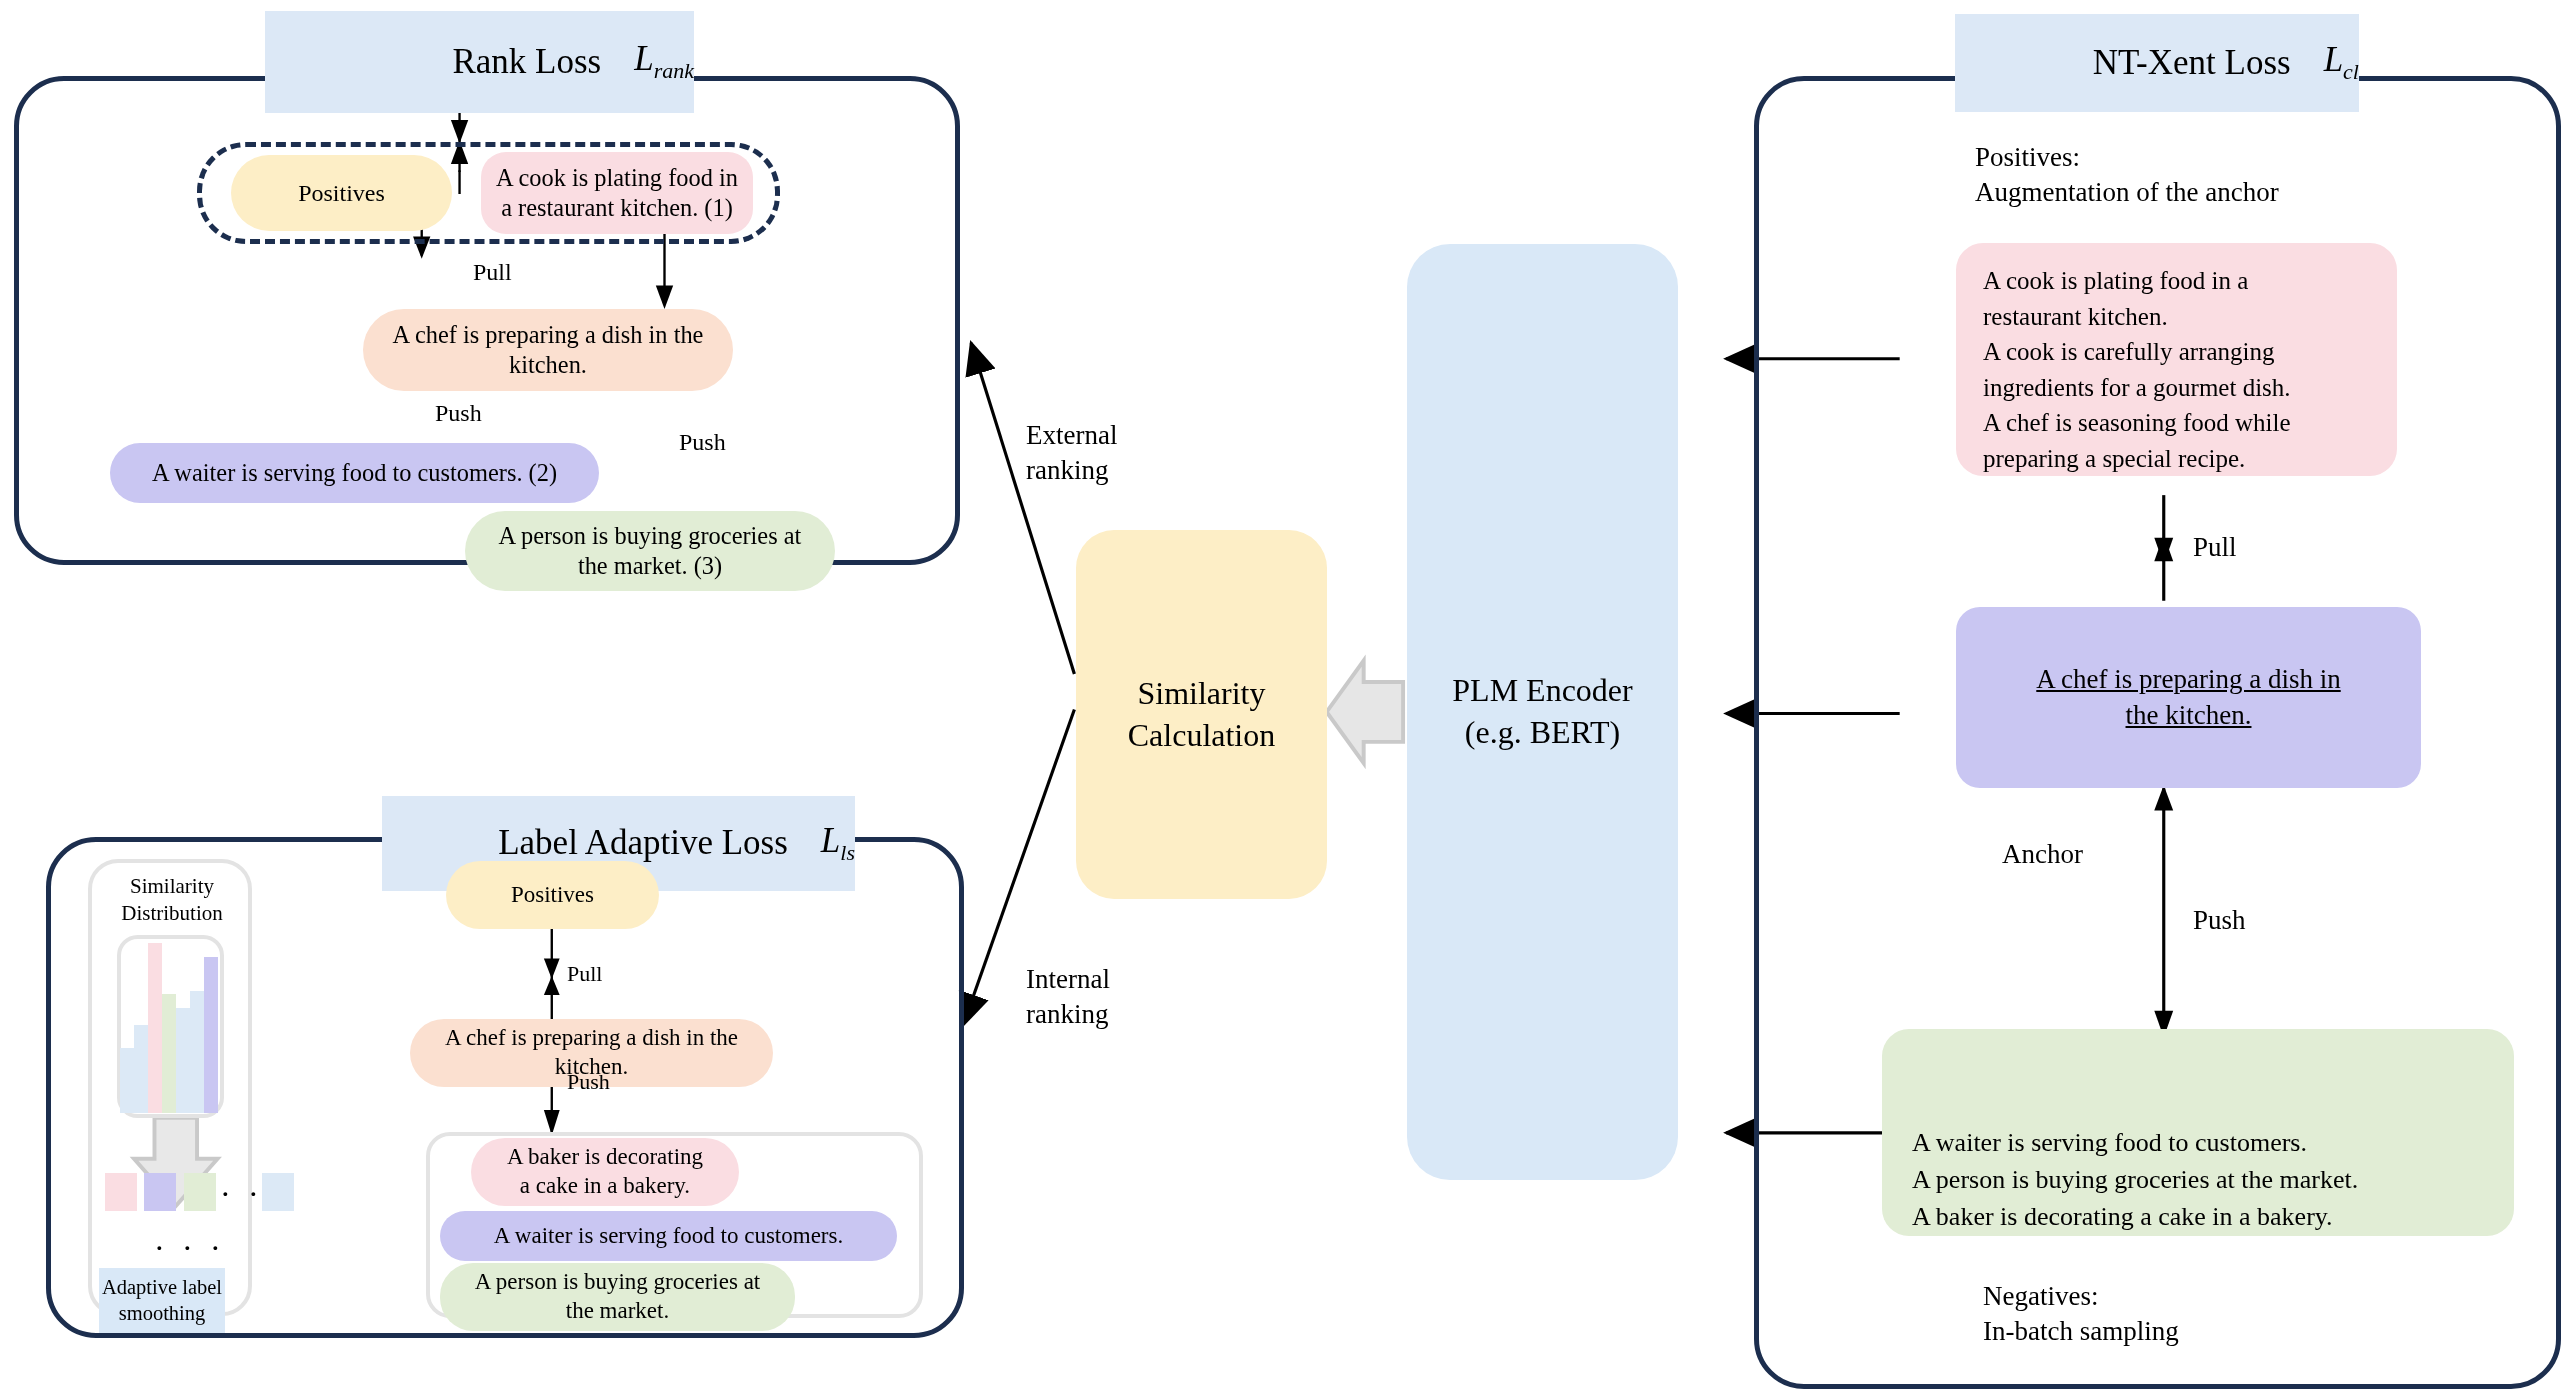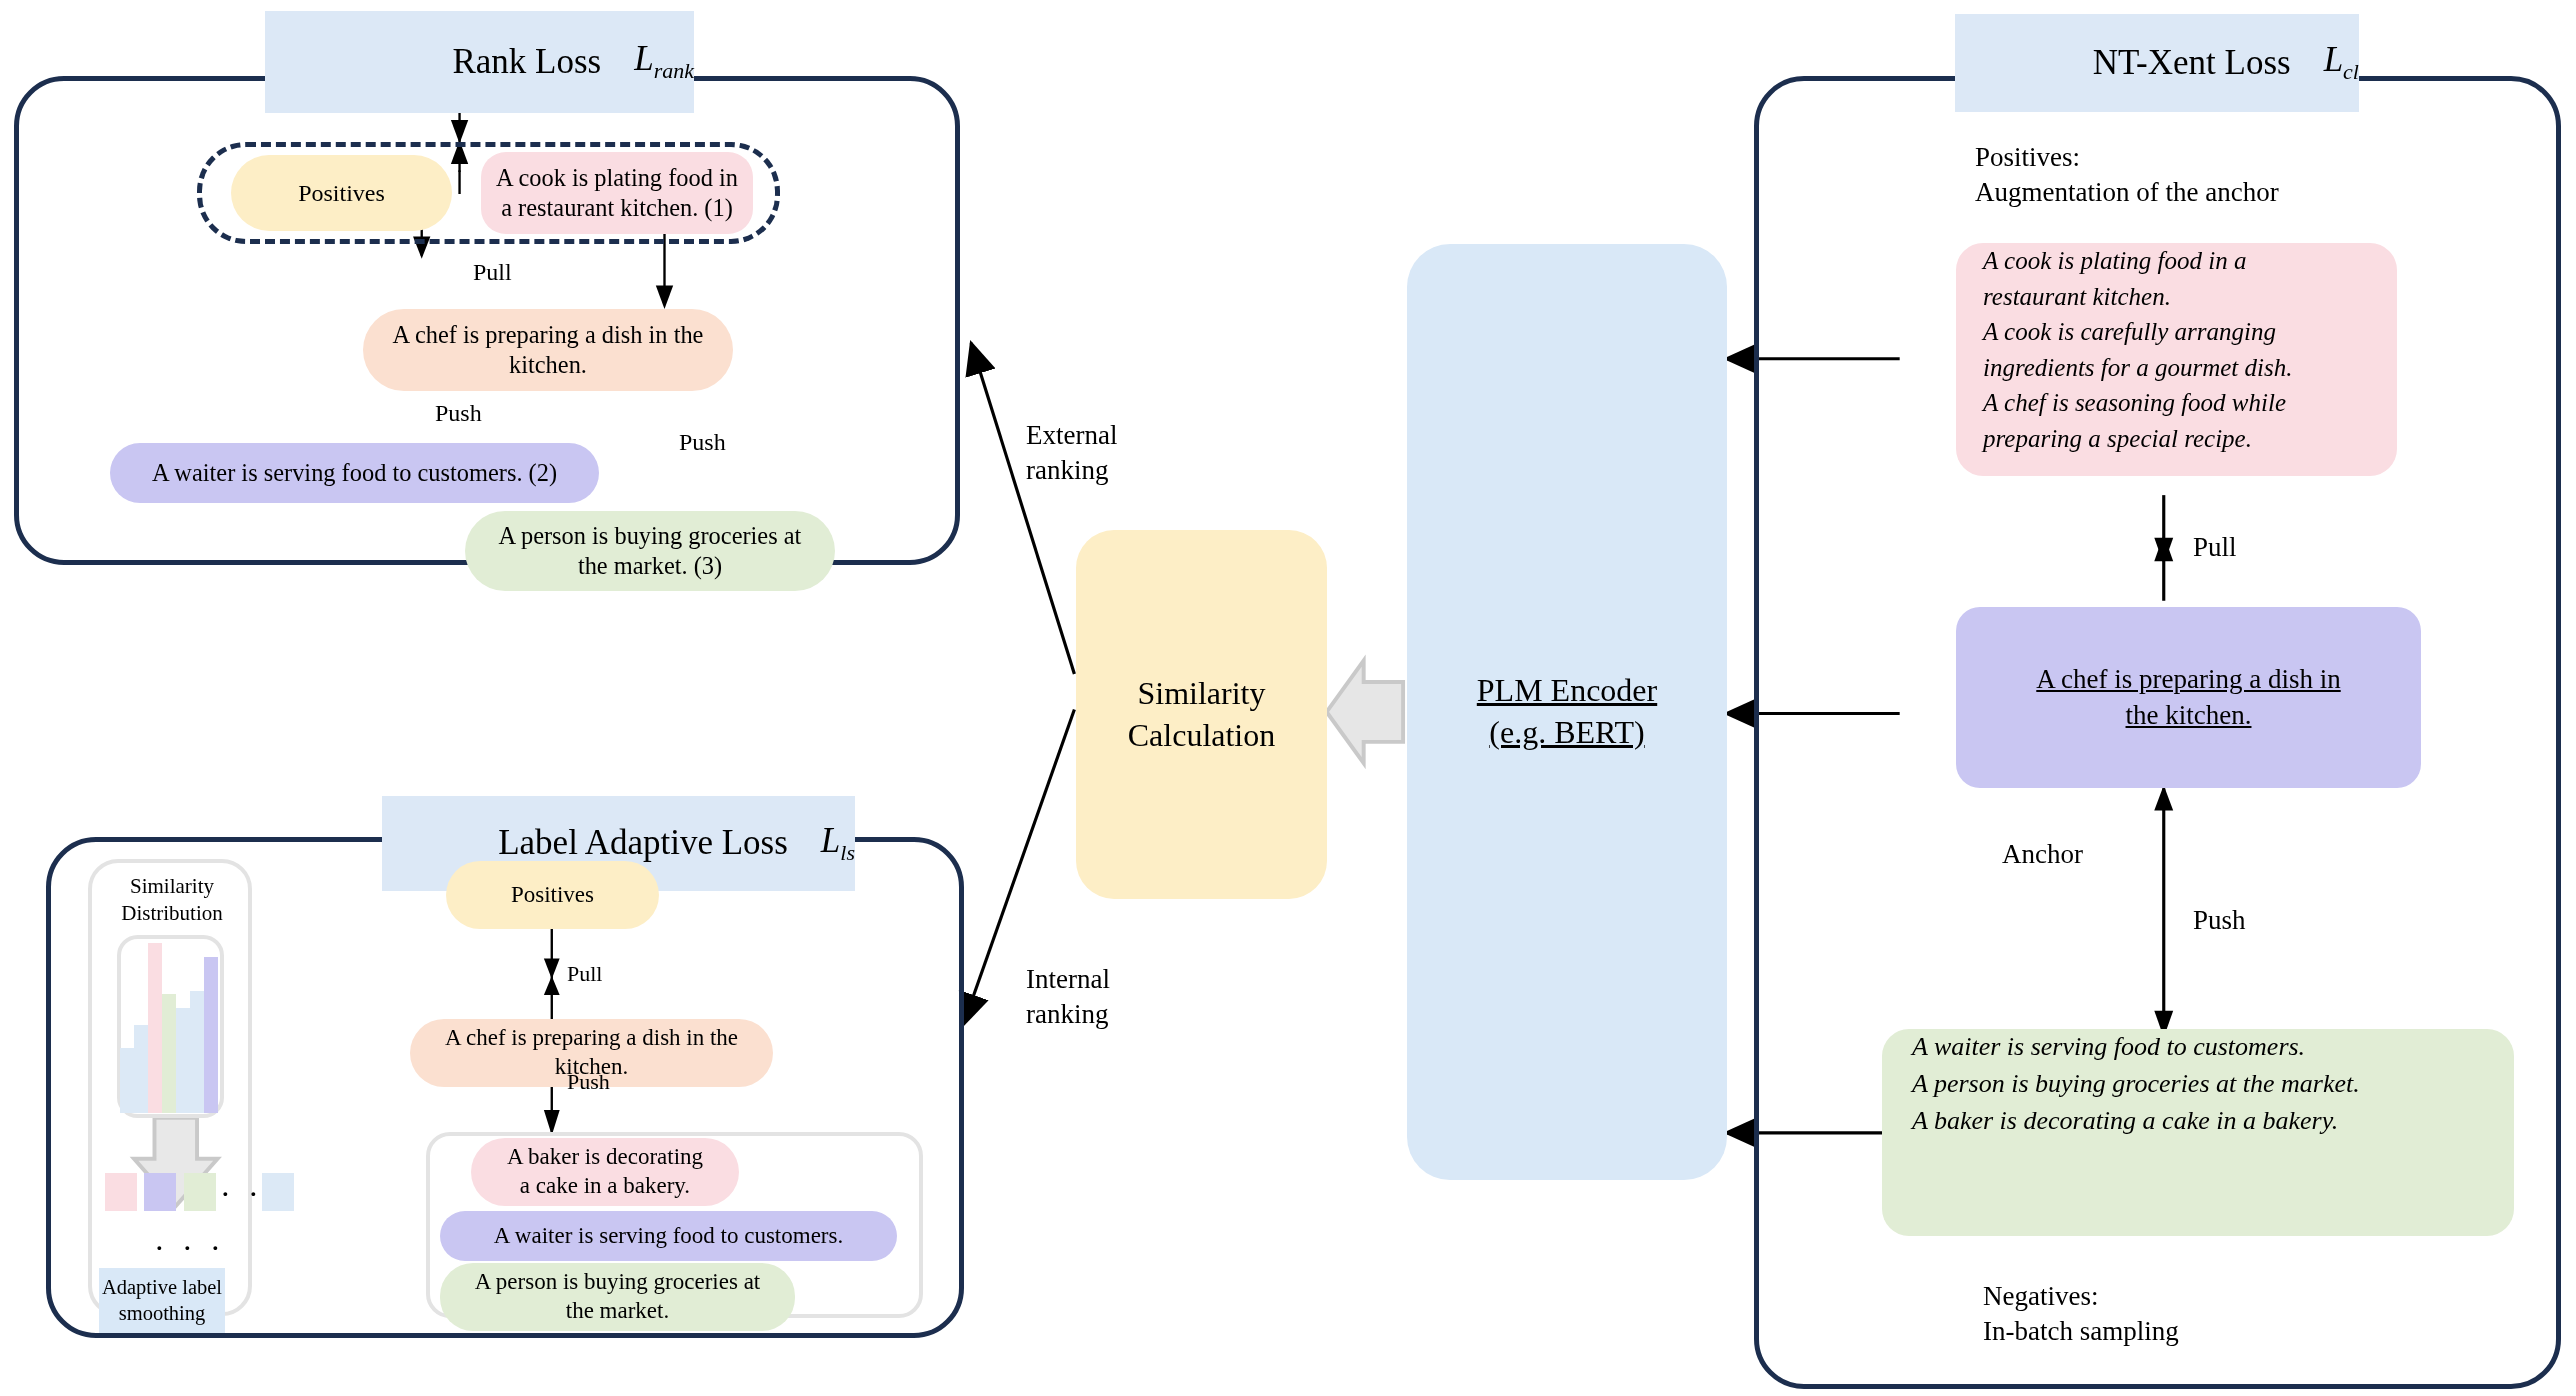--- a/index.html
+++ b/index.html
@@ -33,22 +33,22 @@
   
   .label{position:absolute;font-size:24px;line-height:1.28;white-space:pre-line;}
   .label-lg{position:absolute;font-size:27px;line-height:1.3;white-space:pre-line;}
 
   
   .block{position:absolute;box-sizing:border-box;display:flex;align-items:center;justify-content:center;
          text-align:center;line-height:1.3;}
   .block-text{font-size:32px;}
 
   
-  .para{position:absolute;box-sizing:border-box;display:flex;flex-direction:column;justify-content:flex-start;
-        line-height:1.42;font-size:25px;font-style:italic;}
+  .para{position:absolute;box-sizing:border-box;display:flex;flex-direction:column;justify-content:flex-end;
+        line-height:1.42;font-size:25px;}
   .para div{white-space:nowrap;}
 
   
   .ghost{position:absolute;border:4px solid #e3e3e3;border-radius:30px;box-sizing:border-box;background:transparent;}
 
   
   svg.overlay{position:absolute;left:0;top:0;width:2576px;height:1397px;pointer-events:none;}
 
   
   .hist{position:absolute;display:flex;align-items:flex-end;}
@@ -238,21 +238,21 @@
   <div class="label-lg" style="left:1026px;top:418px;text-align:left;">External
 ranking</div>
   <div class="label-lg" style="left:1026px;top:962px;text-align:left;">Internal
 ranking</div>
 
   <div class="block" style="left:1076px;top:530px;width:251px;height:369px;background:#fdeec6;border-radius:38px;">
     <span class="block-text" style="white-space:pre-line;">Similarity
 Calculation</span>
   </div>
 
-  <div class="block" style="left:1407px;top:244px;width:320px;height:936px;background:#d9e8f7;border-radius:43px;text-decoration:underline;">
+  <div class="block" style="left:1407px;top:244px;width:271px;height:936px;background:#d9e8f7;border-radius:43px;">
     <span class="block-text" style="white-space:pre-line;">PLM Encoder
 (e.g. BERT)</span>
   </div>
 
   <div class="panel" style="left:1754px;top:76px;width:807px;height:1313px;"></div>
 
   <div class="title-plate" style="left:1955px;top:14px;width:404px;height:98px;">
     <span class="ttxt">NT-Xent Loss</span>
     <span class="sym"><span>L</span><sub>cl</sub></span>
   </div>

